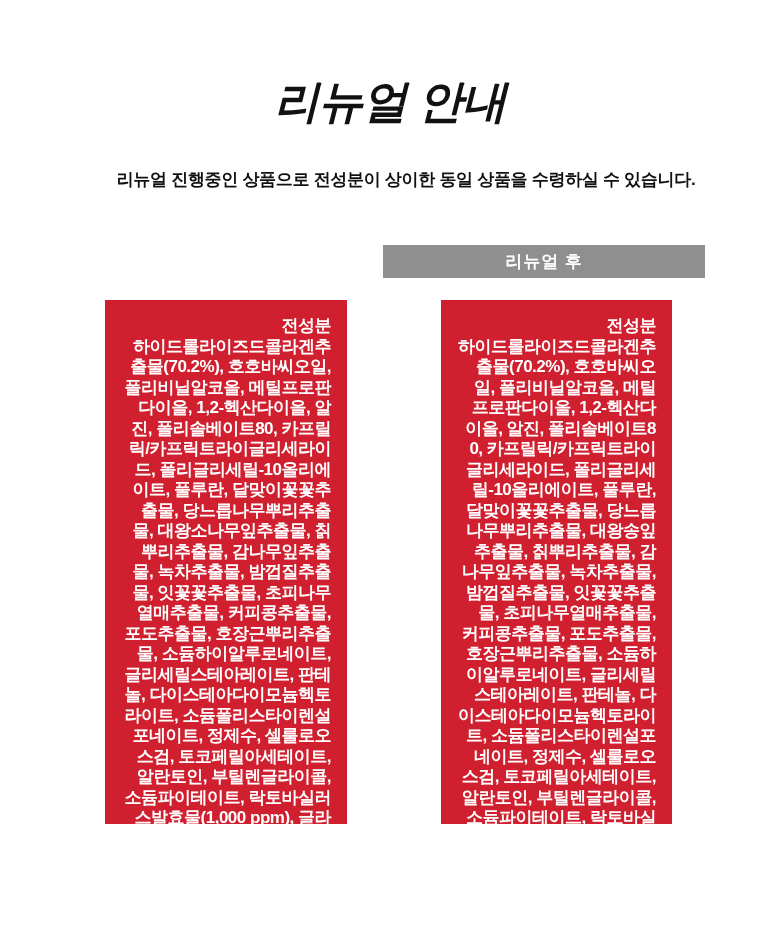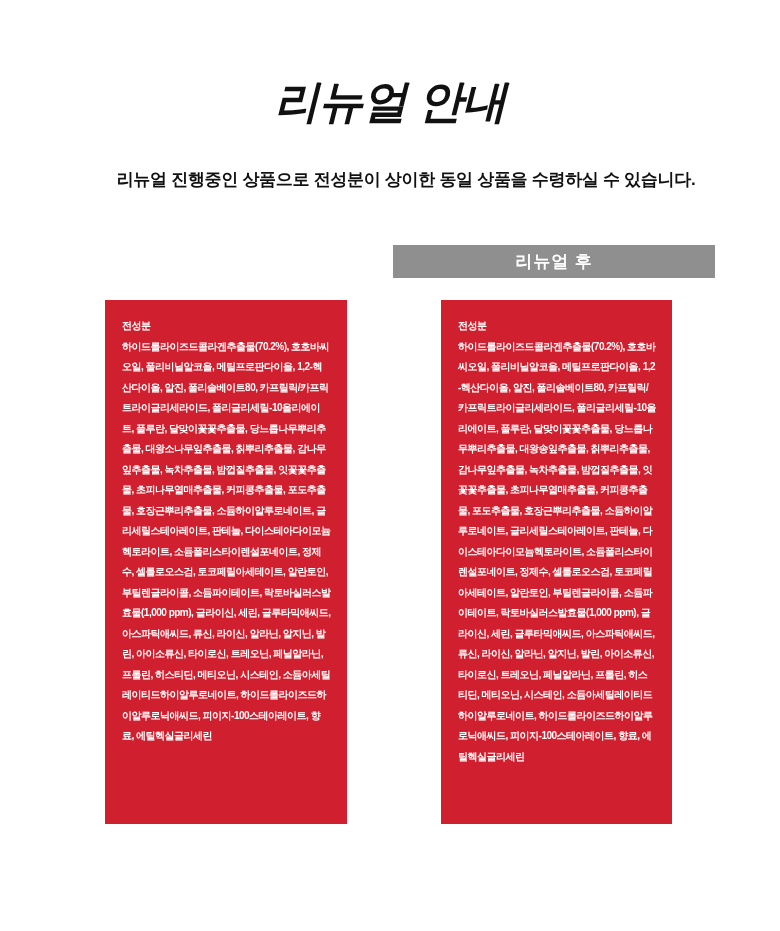--- a/index.html
+++ b/index.html
@@ -41,35 +41,35 @@
     background: var(--bar-gray, #8f8f8f);
     color: #ffffff;
     font-size: 17px;
     font-weight: 800;
     letter-spacing: 1px;
     display: flex;
     align-items: center;
     justify-content: center;
   }
   .bar-left  { left: 65px;  width: 321px; }
-  .bar-right { left: 393px; width: 322px; }
+  .bar-right { left: 383px; width: 322px; }
   .redbox {
     position: absolute;
     top: 300px; height: 576px;
     background: var(--box-red, #d0202f);
     color: var(--box-text, #ffffff);
     box-sizing: border-box;
     padding: 16px 16px 14px 17px;
     overflow: hidden;
-    font-size: 10px;
+    font-size: 17px;
     font-weight: 700;
     line-height: 20.5px;
     letter-spacing: -0.5px;
     word-break: break-all;
-    text-align: left;
+    text-align: right;
   }
   .redbox-left  { left: 105px; width: 242px; }
   .redbox-right { left: 441px; width: 231px; }
   .ing-label { font-weight: 800; }
 </style>
 </head>
 <body>
 
 <div class="page">
 

